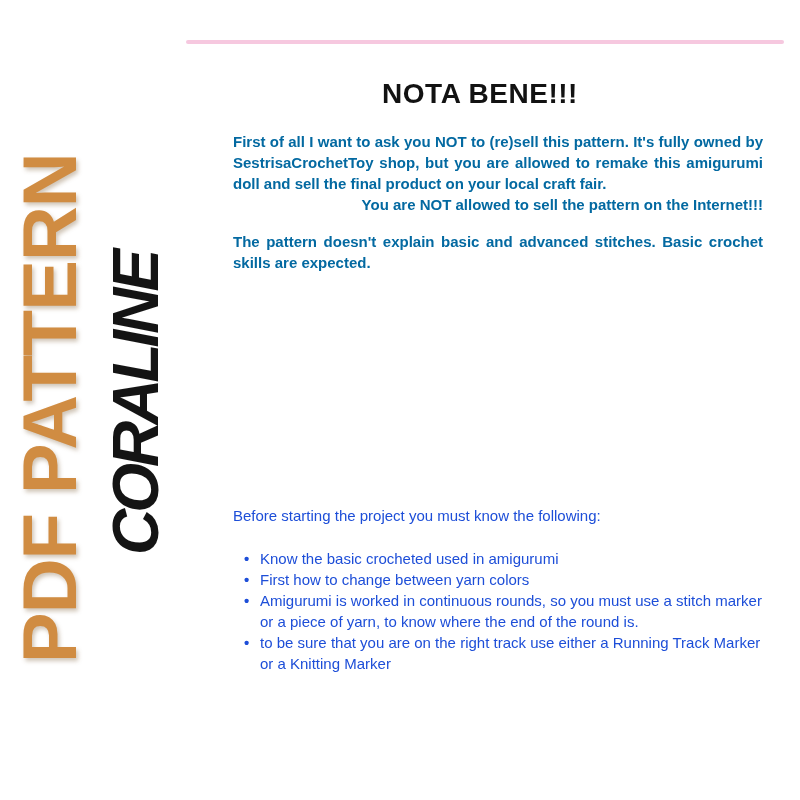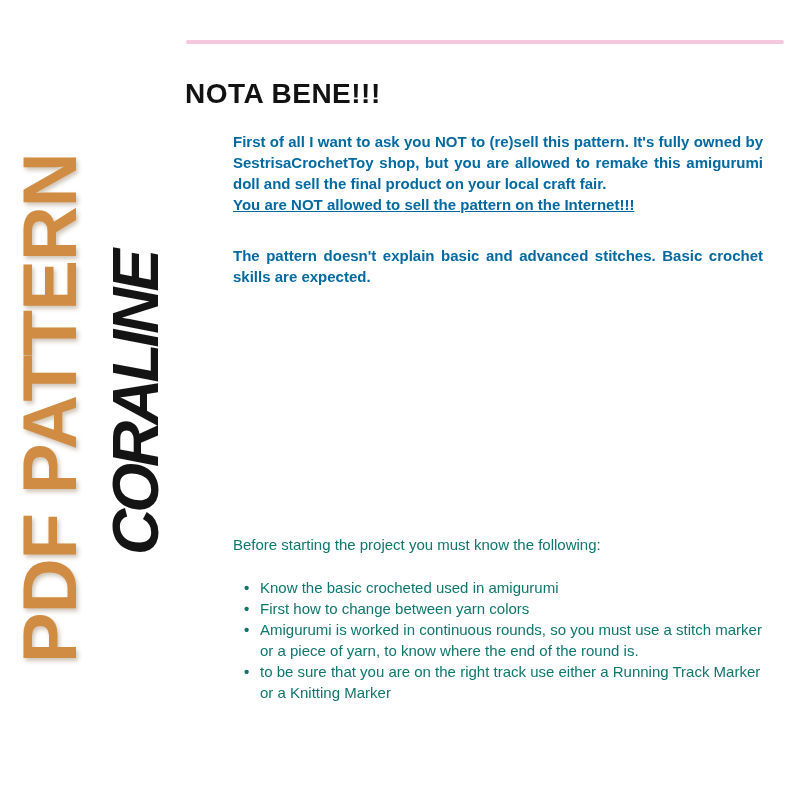--- a/index.html
+++ b/index.html
@@ -17,44 +17,45 @@
     left: 186px; top: 40px;
     width: 598px; height: 4px;
     background: #F6C8DF;
     border-radius: 2px;
   }
 
   .heading {
     position: absolute;
     left: 185px; top: 78px;
     width: 590px;
+    text-align: center;
     font-size: 28px;
     font-weight: bold;
     letter-spacing: 0.5px;
     color: #121212;
   }
 
   .content {
     position: absolute;
     left: 233px; top: 131px;
     width: 530px;
     color: #0369a1;
     font-size: 15px;
     line-height: 21px;
     font-weight: bold;
   }
   .content p { margin: 0; text-align: justify; }
-  .content p.single-line { text-align: left; text-decoration: underline; }
-  .content p.mt { margin-top: 30px; }
+  .content p.single-line { text-align: right; }
+  .content p.mt { margin-top: 16px; }
 
   .lower {
     position: absolute;
-    left: 233px; top: 534px;
+    left: 233px; top: 505px;
     width: 530px;
-    color: #0f766e;
+    color: #1d4ed8;
     font-size: 15px;
     line-height: 21px;
     font-weight: normal;
   }
   .lower .intro { margin: 0 0 22px 0; }
   ul.bullets { margin: 0; padding: 0; list-style: none; }
   ul.bullets li { position: relative; padding-left: 27px; margin: 0; }
   ul.bullets li .dot {
     position: absolute; left: 11px; top: 0;
     font-weight: bold;

